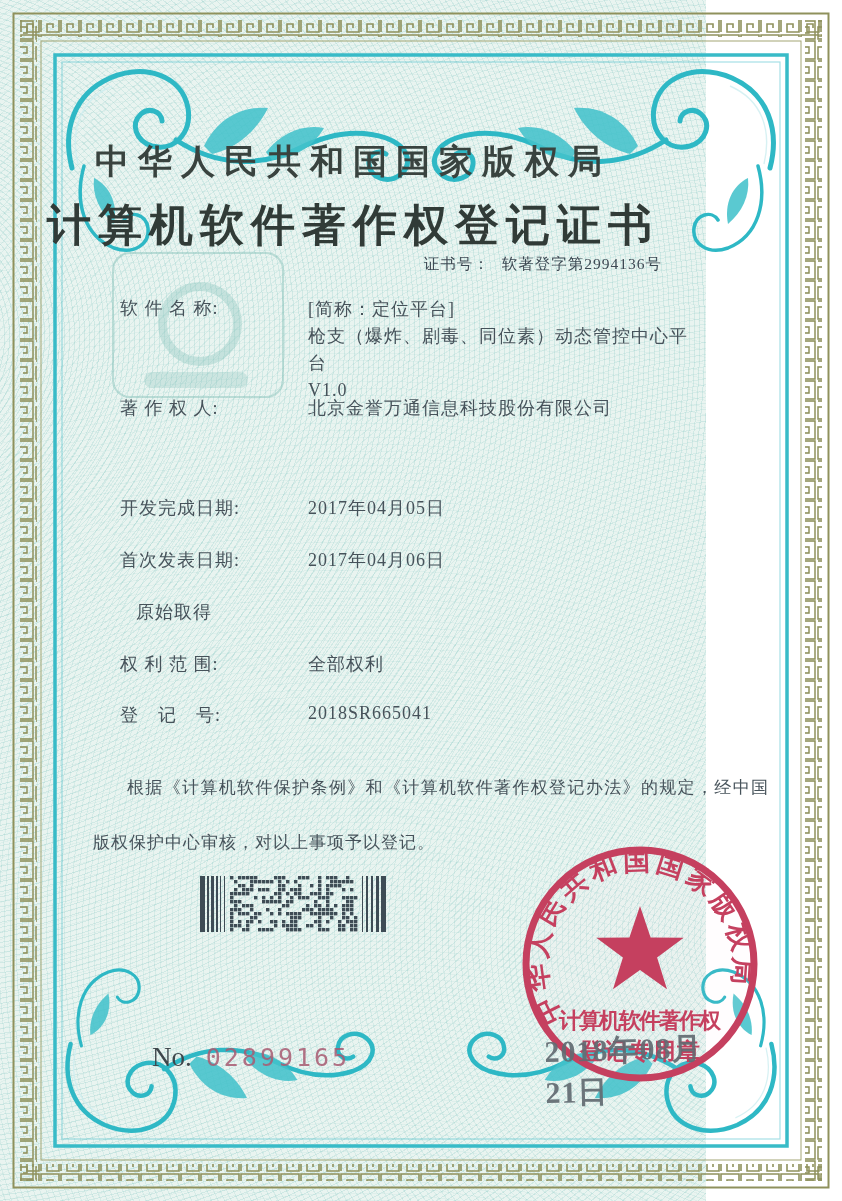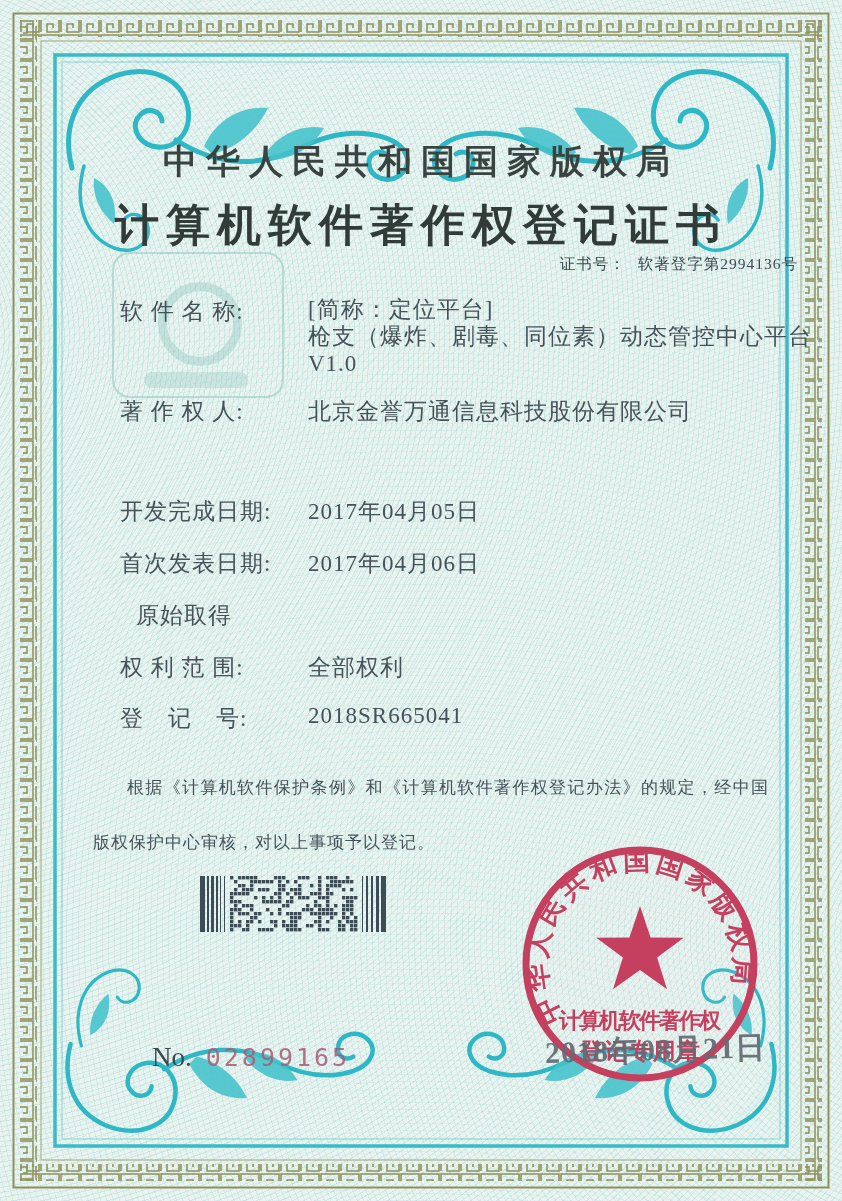--- a/index.html
+++ b/index.html
@@ -1,18 +1,18 @@
 <!DOCTYPE html>
 <html><head>
 <meta charset="utf-8">
 <style>
   html,body{margin:0;padding:0;}
   body{width:842px;height:1201px;overflow:hidden;
        font-family:"Liberation Serif","DejaVu Serif",serif;}
-  .cert{position:relative;width:842px;height:1201px;
+  .cert{position:relative;width:706px;height:1201px;
         background-color:#e9f4f0;
         background-image:
           repeating-radial-gradient(circle at -15% 28%, rgba(120,193,188,.22) 0 1px, transparent 1px 5px),
           repeating-radial-gradient(circle at 112% 78%, rgba(120,193,188,.17) 0 1px, transparent 1px 6px),
           repeating-radial-gradient(circle at 50% 160%, rgba(120,193,188,.10) 0 1px, transparent 1px 7px);
         }
   .frame-svg{position:absolute;left:0;top:0;width:842px;height:1201px;pointer-events:none;}
   .fl-s{stroke:#2eb8c5;stroke-width:5;fill:none;stroke-linecap:round}
   .fl-s2{stroke:#2eb8c5;stroke-width:3.5;fill:none;stroke-linecap:round}
   .fl-f{fill:#43c1cb;opacity:.88}
@@ -26,21 +26,21 @@
           border-radius:8px;background:rgba(140,196,188,.30);}
 
   .authority{position:absolute;left:0;top:139px;width:100%;text-align:center;
      font-size:34px;font-weight:bold;letter-spacing:9px;color:#39433f;}
   .main-title{position:absolute;left:0;top:196px;width:100%;text-align:center;
      font-size:44px;font-weight:bold;letter-spacing:7px;color:#313b37;}
   .cert-no{position:absolute;right:44px;top:254px;font-size:15.5px;color:#3c4852;letter-spacing:1px;padding-left:28px;}
   .cert-no .lbl{margin-right:12px;}
 
   .row{position:absolute;left:120px;display:flex;align-items:flex-start;
-       font-size:23px;color:#46525a;letter-spacing:1px;}
+       font-size:18px;color:#46525a;letter-spacing:1px;}
   .row .lbl{width:172px;flex:none;}
   .row .val{margin-left:16px;}
   .val-stack .vline{line-height:27px;}
 
   .statement{position:absolute;left:93px;top:760px;width:676px;font-size:17px;
        color:#46525a;line-height:55px;text-align:justify;text-indent:2em;letter-spacing:1px;}
 
   .barcode{position:absolute;left:200px;top:876px;width:186px;height:56px;}
 
   .seal{position:absolute;left:516px;top:840px;width:248px;height:248px;}

